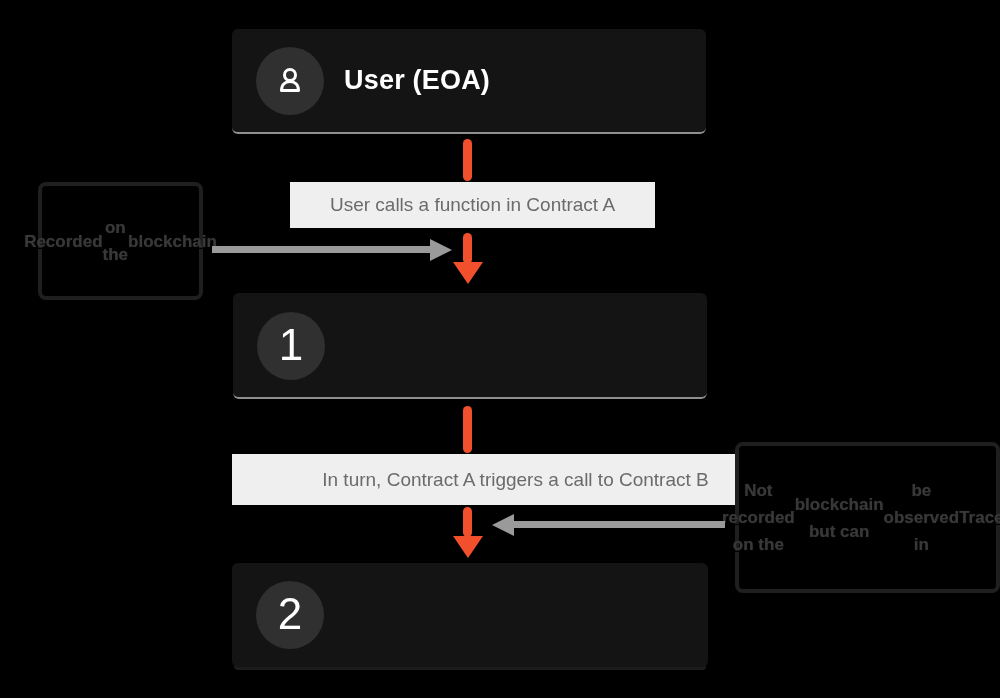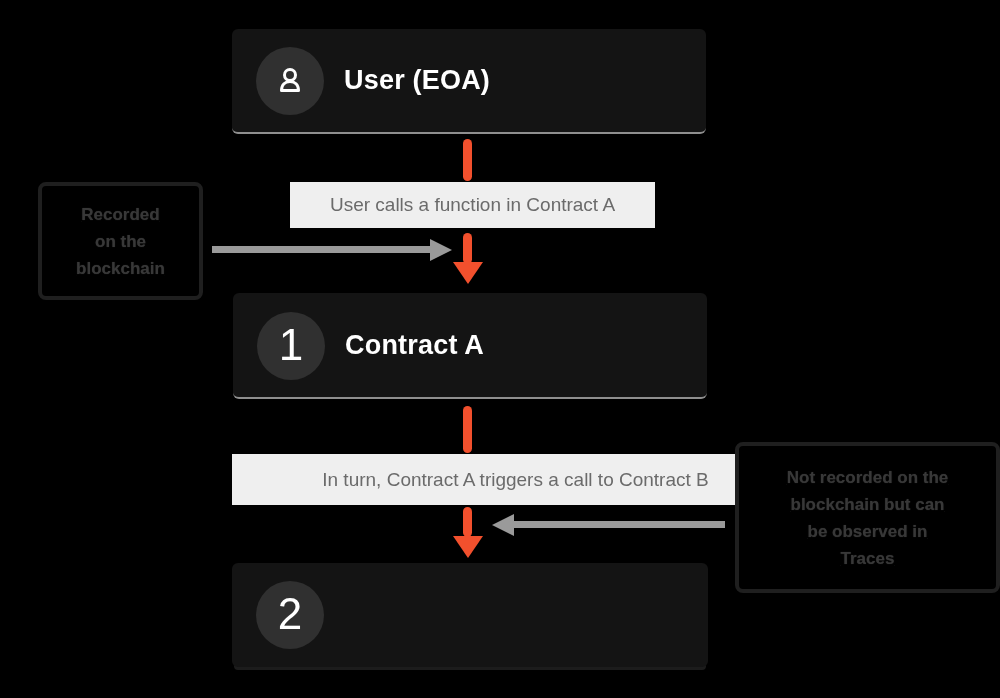--- a/index.html
+++ b/index.html
@@ -68,21 +68,21 @@
     border-bottom:11px solid transparent;
     border-right:22px solid var(--gray-arrow,#9a9a9a);
   }
   
   .note{
     position:absolute;
     background:#000;
     border:4px solid var(--note-border,#1f1f1f);
     border-radius:8px;
     box-sizing:border-box;
-    display:flex;flex-direction:column;
+    display:flex;flex-direction:row;
     align-items:center;justify-content:center;
     text-align:center;
     text-decoration:underline;
   }
   .note-line{
     color:var(--note-text,#383838);
     font-weight:700;font-size:17px;line-height:27px;
     text-shadow:0 0 1px #2a2a2a;
   }
   .icon-user{display:block;}
@@ -115,21 +115,20 @@
     <div class="note-line">blockchain</div>
   </div>
 
   <div class="gray-stem" style="left:212px;top:246px;width:220px;"></div>
   <div class="gray-head-right" style="left:430px;top:239px;"></div>
 
   <div class="node edge-light" style="left:233px;top:293px;width:474px;height:106px;">
     <div class="badge" style="top:19px;">
       <span class="num">1</span>
     </div>
-    <div class="node-title">Contract A</div>
   </div>
 
   <div class="stem" style="left:463px;top:406px;height:47px;"></div>
 
   <div class="strip" style="left:232px;top:454px;width:567px;height:51px;">In turn, Contract A triggers a call to Contract B</div>
 
   <div class="stem" style="left:463px;top:507px;height:30px;"></div>
   <div class="head-down" style="left:453px;top:536px;"></div>
 
   <div class="note" style="left:735px;top:442px;width:265px;height:151px;">

